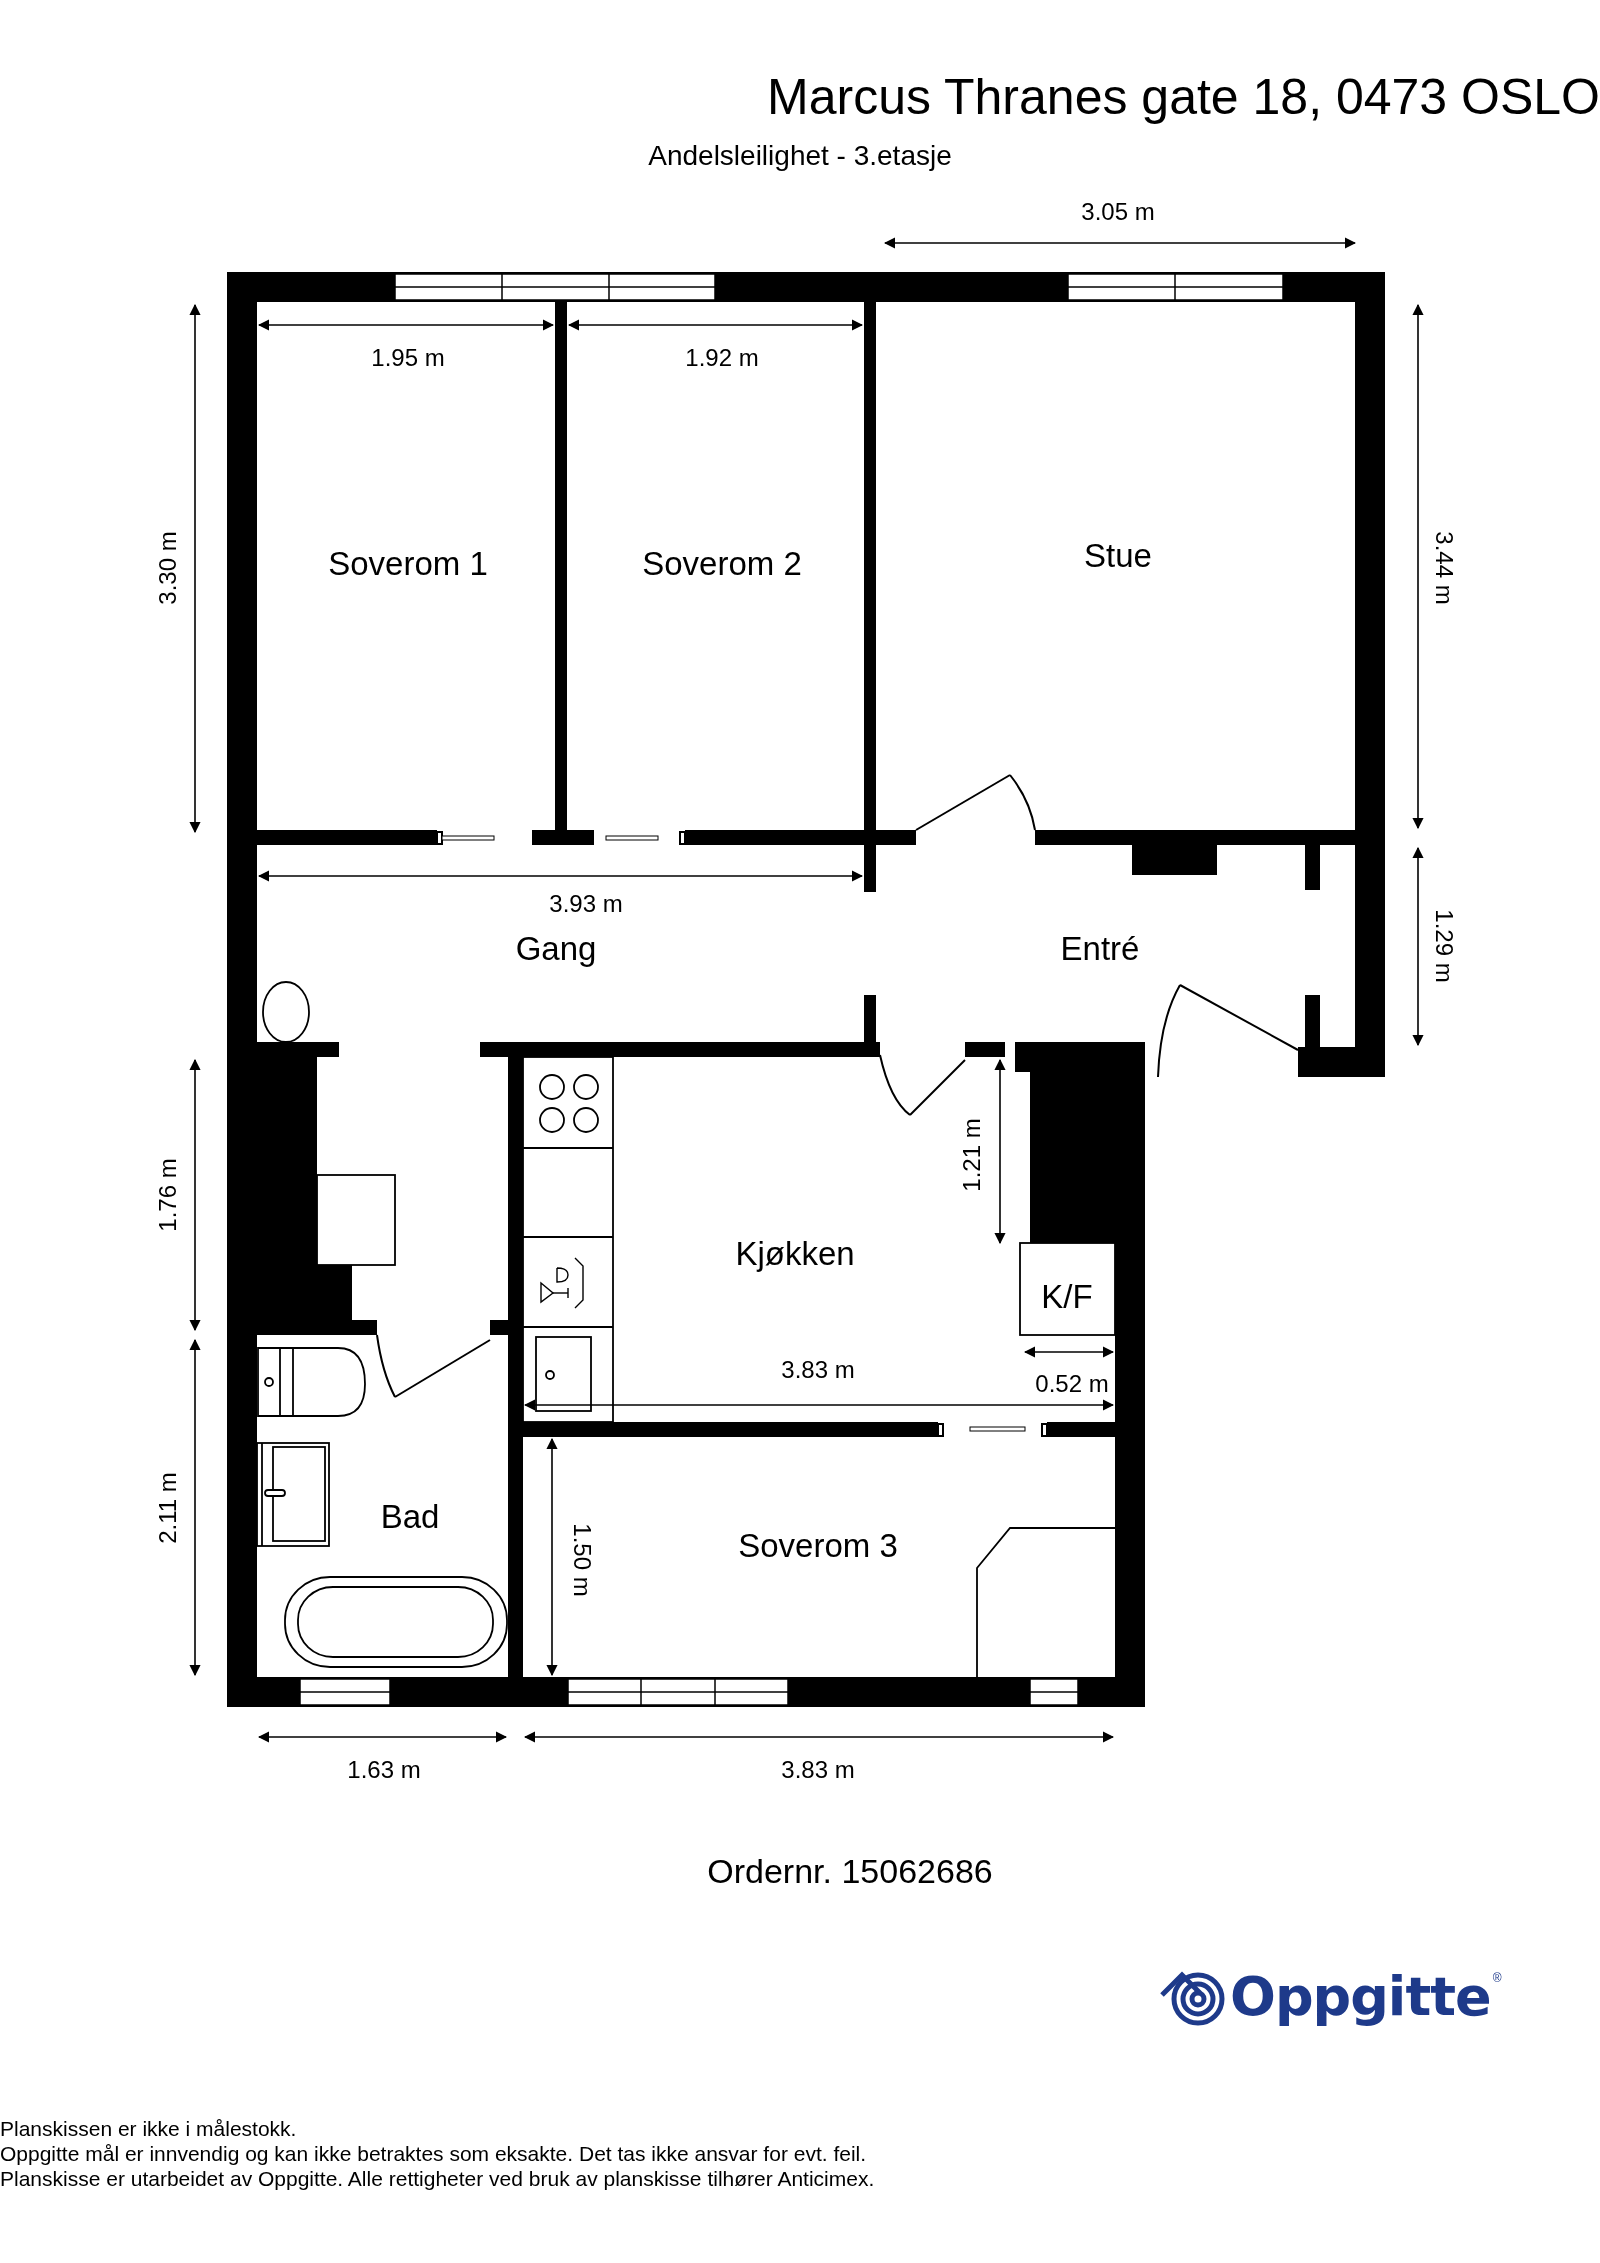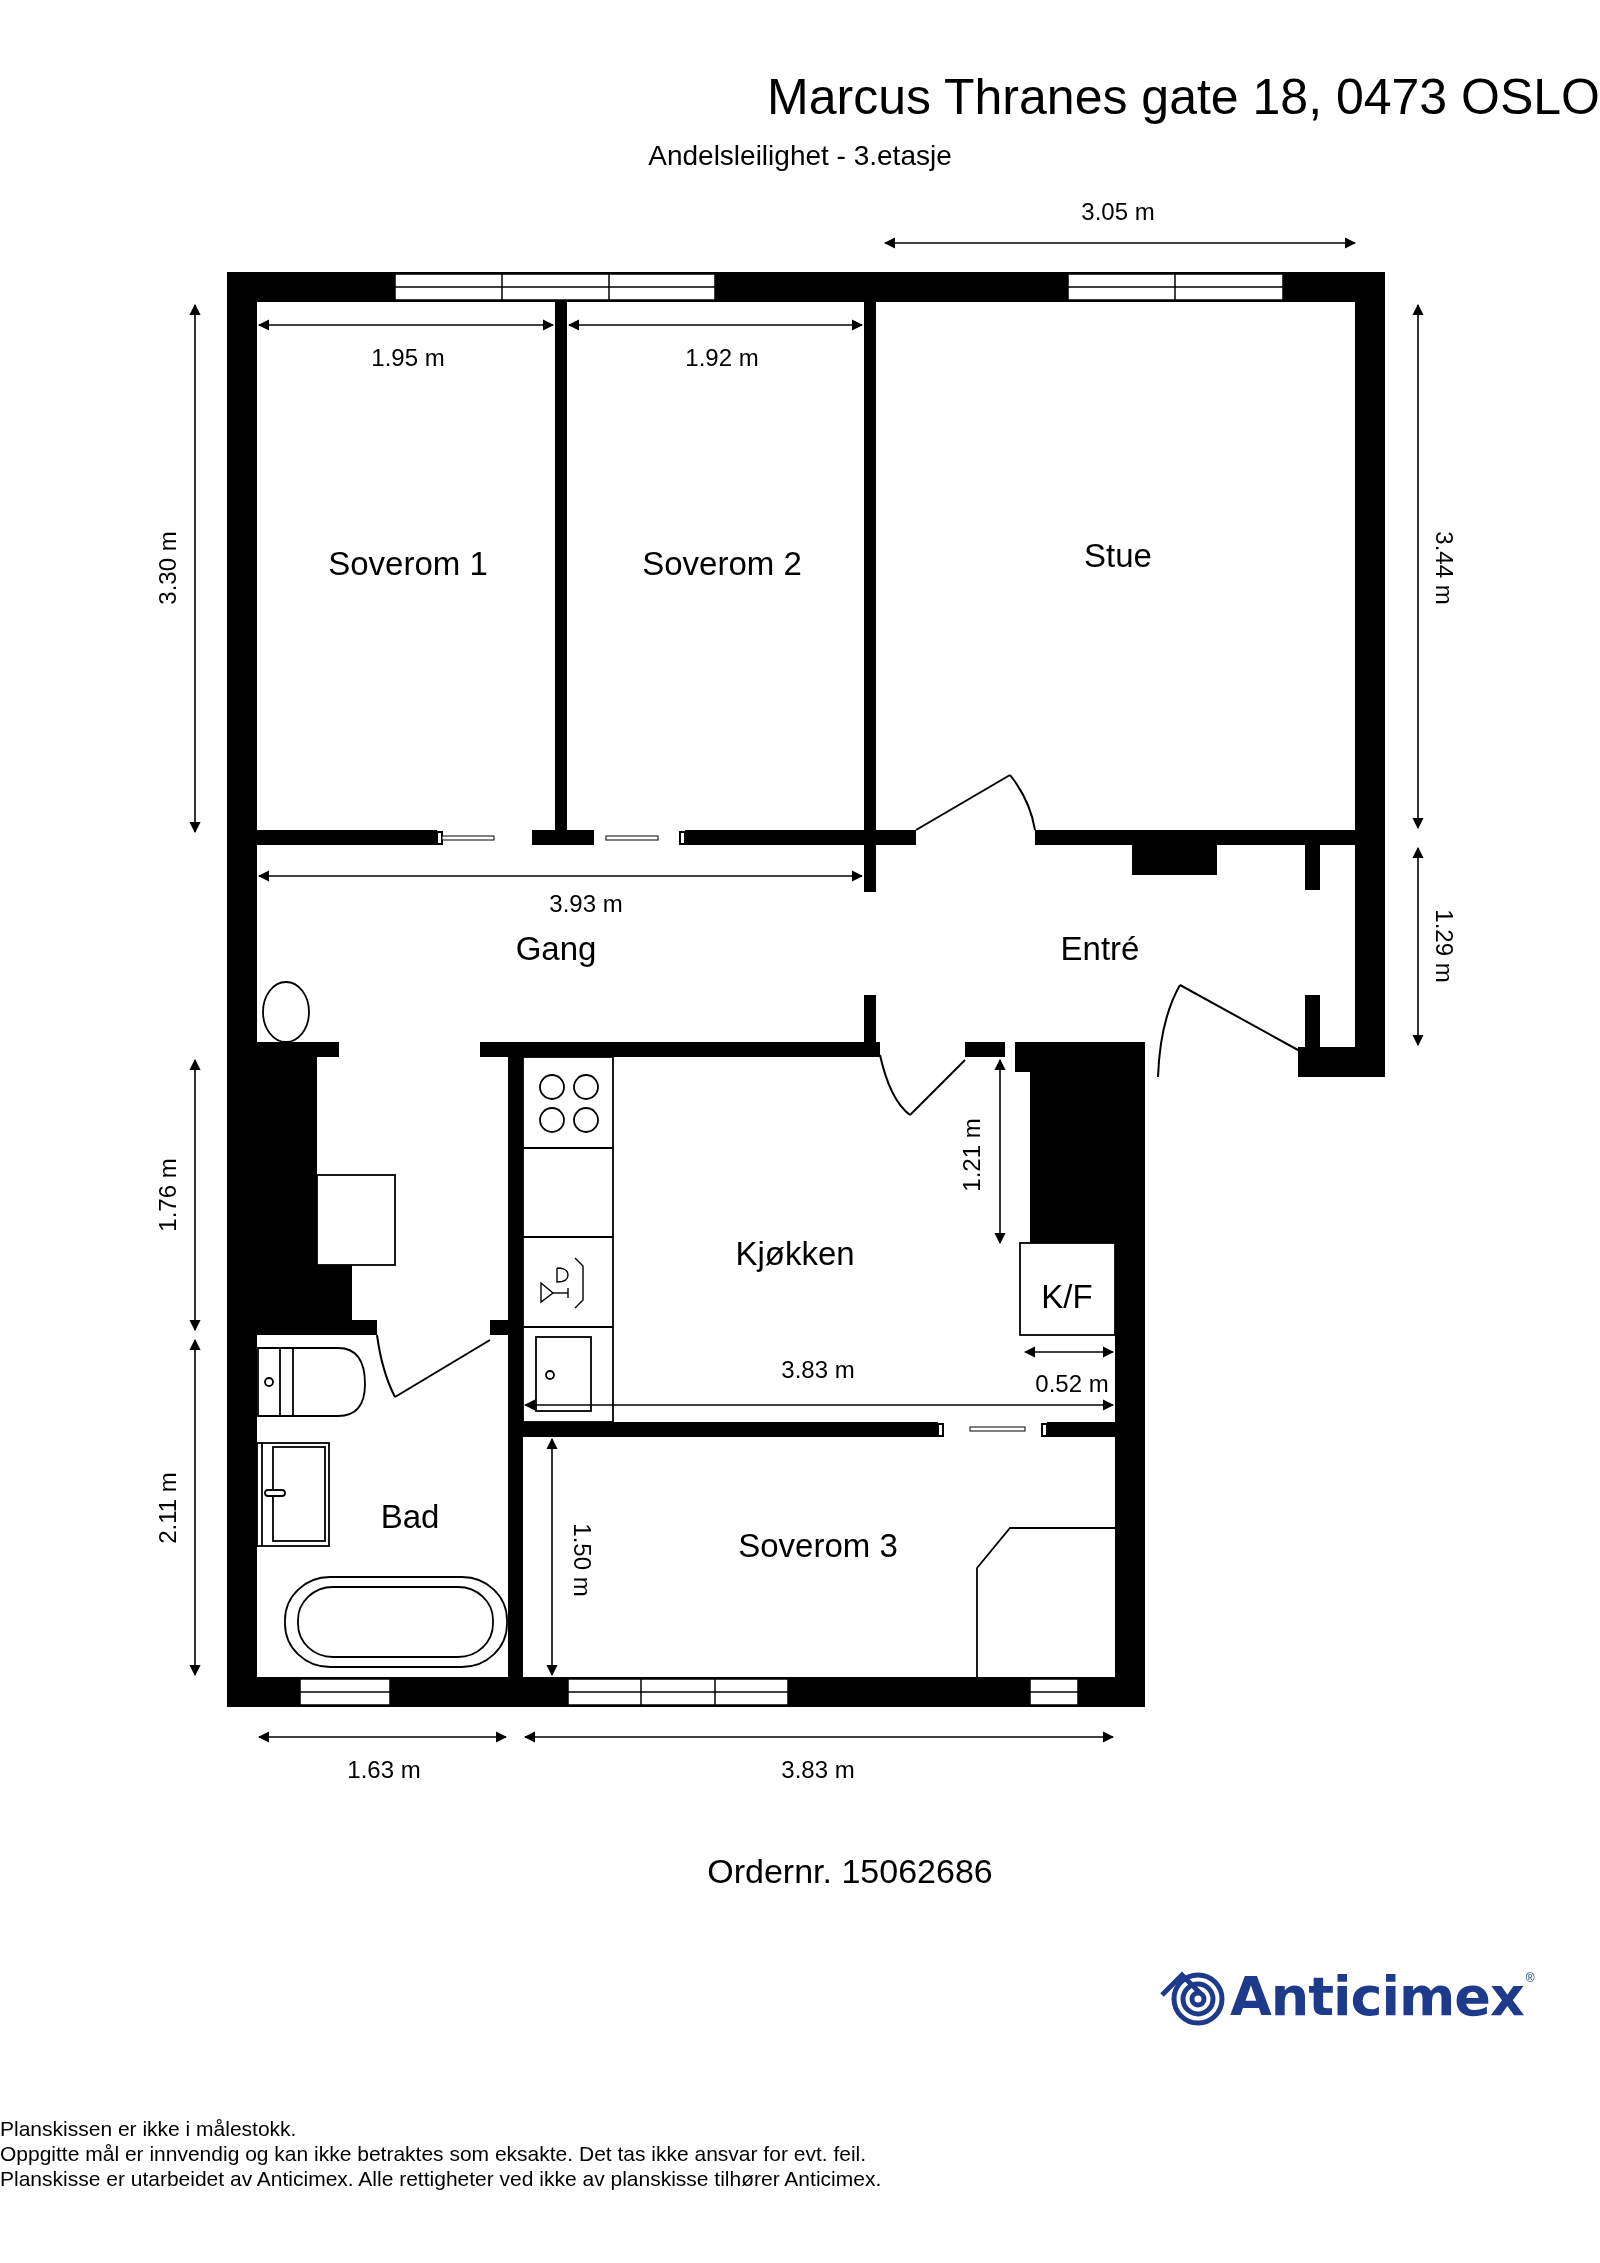--- a/index.html
+++ b/index.html
@@ -246,19 +246,19 @@
 
 <div class="abs logo">
   <svg width="70" height="60" viewBox="0 0 70 60">
     <g fill="none" stroke="#1e3a8a" stroke-width="5">
       <circle cx="38" cy="32" r="24"></circle>
       <circle cx="38" cy="32" r="15"></circle>
       <circle cx="38" cy="32" r="6"></circle>
     </g>
     <path d="M2,28 L22,8 L40,26" fill="none" stroke="#1e3a8a" stroke-width="5"></path>
   </svg>
-  <span class="logo-text">Anticimex</span>
+  <span class="logo-text">Oppgitte</span>
   <span class="logo-reg">®</span>
 </div>
 
 <div class="abs footer" style="top:2116px">Planskissen er ikke i målestokk.</div>
 <div class="abs footer" style="top:2141px">Oppgitte mål er innvendig og kan ikke betraktes som eksakte. Det tas ikke ansvar for evt. feil.</div>
-<div class="abs footer" style="top:2166px">Planskisse er utarbeidet av Anticimex. Alle rettigheter ved ikke av planskisse tilhører Anticimex.</div>
+<div class="abs footer" style="top:2166px">Planskisse er utarbeidet av Oppgitte. Alle rettigheter ved bruk av planskisse tilhører Anticimex.</div>
 
 </body></html>

